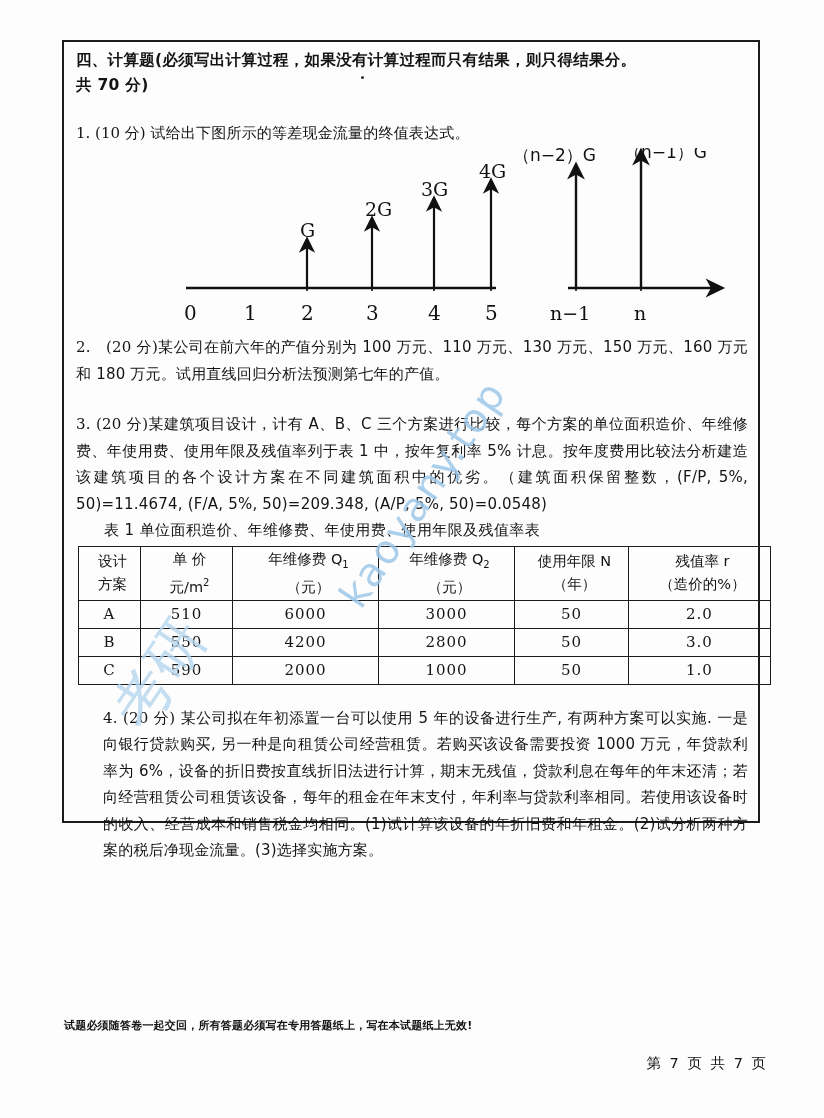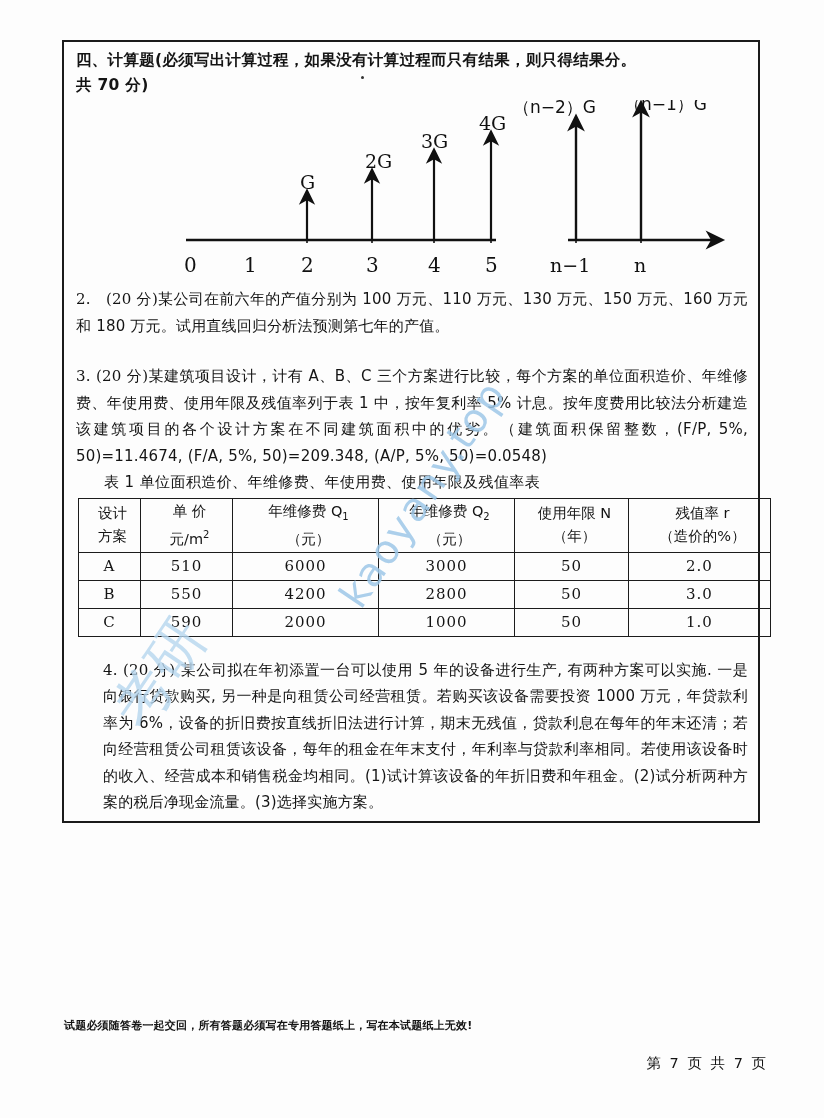--- a/index.html
+++ b/index.html
@@ -180,20 +180,27 @@
 
   <div class="frame">
     <div class="content">
 
       <div class="hdr">
         <div>四、计算题(必须写出计算过程，如果没有计算过程而只有结果，则只得结果分。</div>
         <div>共 70 分)</div>
       </div>
       <div class="stray-dot" style="left:285px; top:28px;"></div>
 
+      <div class="block" style="margin-top:22px;">
+        <div class="qnum">
+          <span>1.</span>
+          <span>(10 分)</span>
+          <span class="q-body" style="line-height:26px;">试给出下图所示的等差现金流量的终值表达式。</span>
+        </div>
+      </div>
 
       <div class="diagram">
         <svg width="672" height="182" viewBox="0 0 672 182" xmlns="http://www.w3.org/2000/svg">
           <defs>
             <marker id="ah" markerWidth="9" markerHeight="9" refX="4.5" refY="4.5" orient="auto">
               <path d="M0.5,0.8 L8,4.5 L0.5,8.2 L2.6,4.5 Z" fill="#111"></path>
             </marker>
             <marker id="ahr" markerWidth="9" markerHeight="9" refX="4.5" refY="4.5" orient="auto">
               <path d="M0.5,0.8 L8,4.5 L0.5,8.2 L2.6,4.5 Z" fill="#111"></path>
             </marker>

